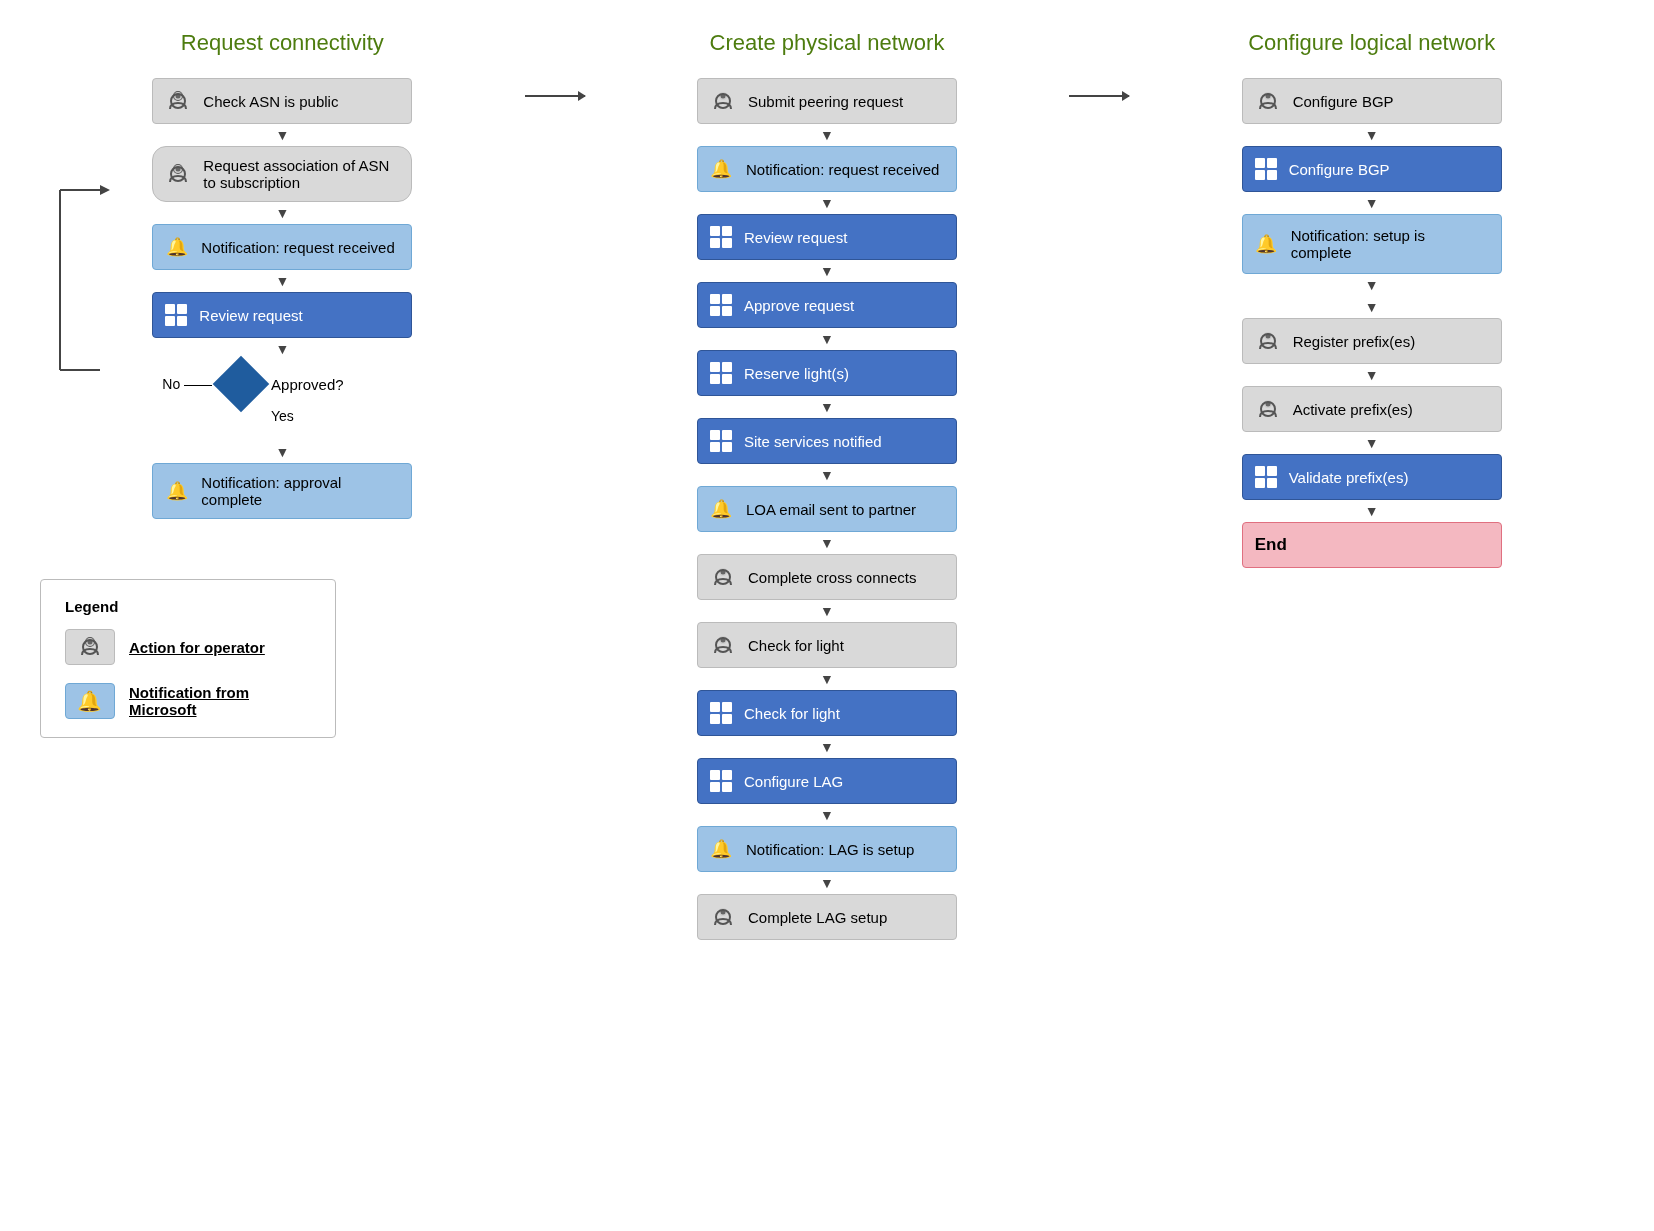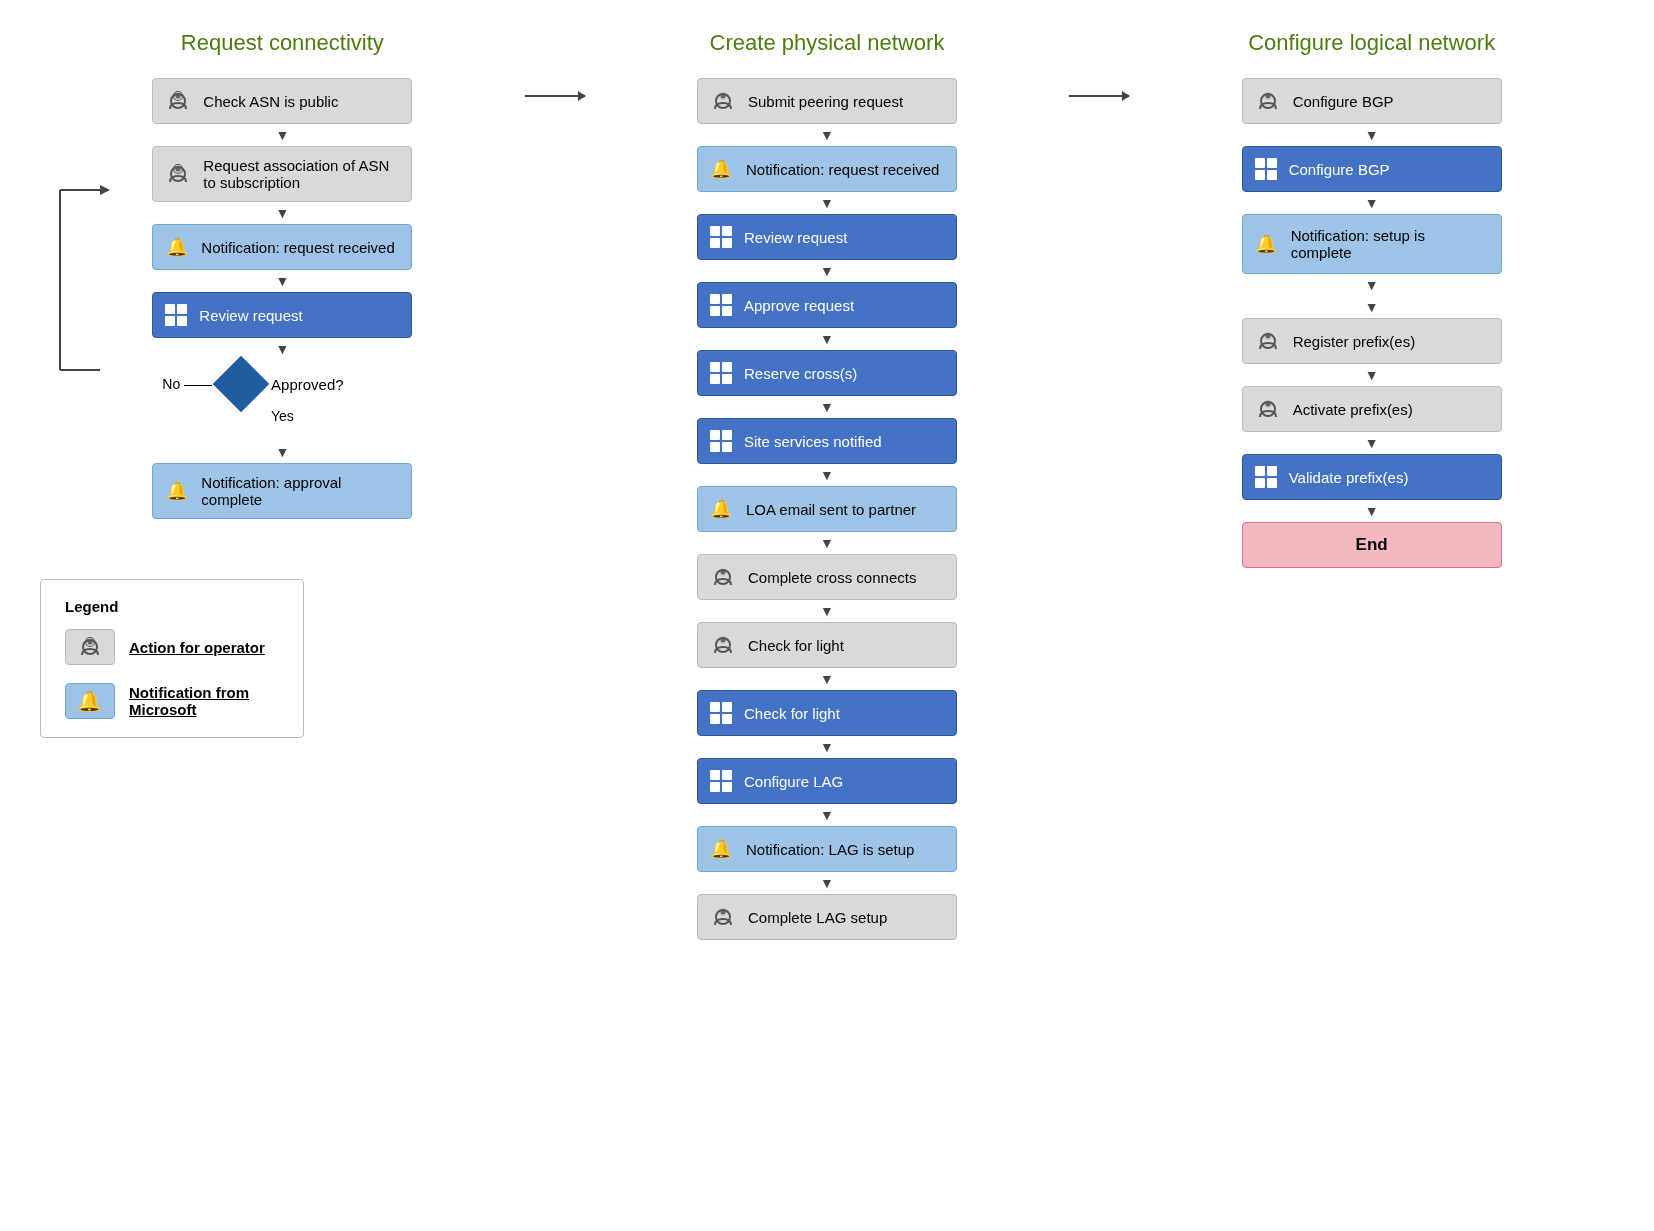--- a/index.html
+++ b/index.html
@@ -158,21 +158,21 @@
       left: 10px;
       font-size: 14px;
       color: #000;
     }
 
     
     .legend {
       border: 1px solid #bbb;
       border-radius: 4px;
       padding: 18px 24px;
-      width: 264px;
+      width: 296px;
       margin-top: 40px;
       align-self: flex-start;
     }
 
     .legend-title {
       font-size: 15px;
       font-weight: 600;
       margin-bottom: 14px;
     }
 
@@ -258,21 +258,21 @@
               <path d="M4 20 Q4 14 12 14 Q20 14 20 20" fill="none" stroke="#555" stroke-width="2"></path>
               <circle cx="12" cy="12" r="7" fill="none" stroke="#555" stroke-width="2"></circle>
             </svg>
           </div>
           <span>Check ASN is public</span>
         </div>
         <div class="flow-arrow arrow-down"></div>
       </div>
 
       <div class="flow-item">
-        <div class="flow-box box-gray" style="text-align:left;min-height:56px;">
+        <div class="flow-box box-gray" style="text-align:left;min-height:56px;border-radius:14px;">
           <div class="icon-person">
             <svg width="24" height="24" viewBox="0 0 24 24">
               <circle cx="12" cy="7" r="4" fill="none" stroke="#555" stroke-width="2"></circle>
               <circle cx="12" cy="7" r="4" fill="#ccc"></circle>
               <circle cx="12" cy="7" r="2.5" fill="#666"></circle>
               <path d="M4 20 Q4 14 12 14 Q20 14 20 20" fill="none" stroke="#555" stroke-width="2"></path>
               <circle cx="12" cy="12" r="7" fill="none" stroke="#555" stroke-width="2"></circle>
             </svg>
           </div>
           <span>Request association of ASN to subscription</span>
@@ -401,21 +401,21 @@
       </div>
 
       <div class="flow-item">
         <div class="flow-box box-blue">
           <div class="icon-windows icon-windows-blue">
             <div class="win-tile"></div>
               <div class="win-tile"></div>
             <div class="win-tile"></div>
               <div class="win-tile"></div>
           </div>
-          <span>Reserve cross(s)</span>
+          <span>Reserve light(s)</span>
         </div>
         <div class="flow-arrow arrow-down"></div>
       </div>
 
       <div class="flow-item">
         <div class="flow-box box-blue">
           <div class="icon-windows icon-windows-blue">
             <div class="win-tile"></div>
               <div class="win-tile"></div>
             <div class="win-tile"></div>
@@ -598,21 +598,21 @@
               <div class="win-tile"></div>
             <div class="win-tile"></div>
               <div class="win-tile"></div>
           </div>
           <span>Validate prefix(es)</span>
         </div>
         <div class="flow-arrow arrow-down"></div>
       </div>
 
       <div class="flow-item">
-        <div class="flow-box box-pink" style="justify-content:center;">
+        <div class="flow-box box-pink" style="">
           <span style="font-weight:700;font-size:17px;">End</span>
         </div>
       </div>
 
     </div>
 
   </div>
 </div>
 
 </body></html>

